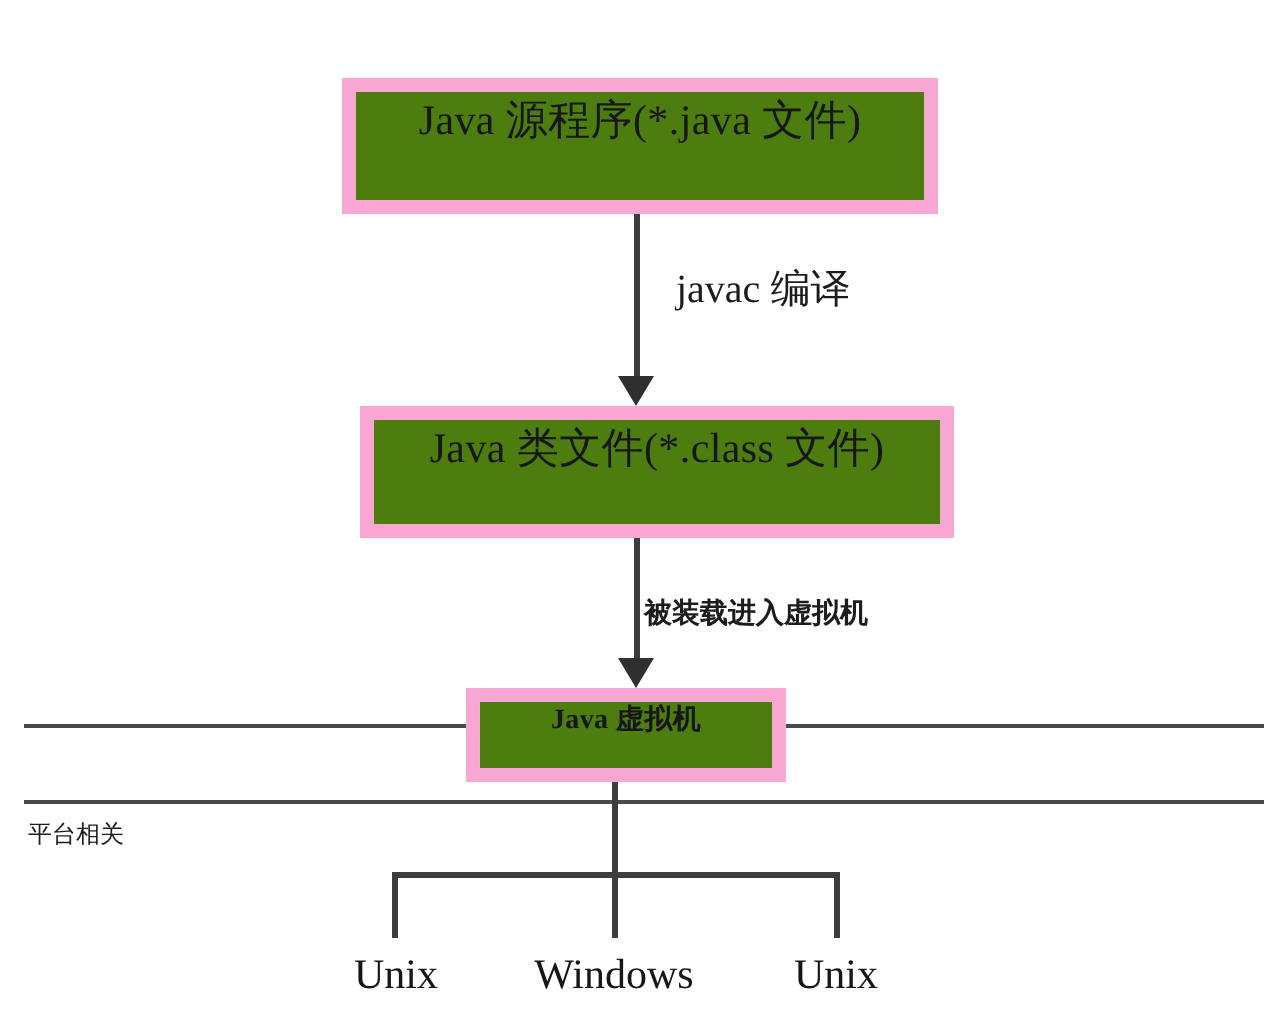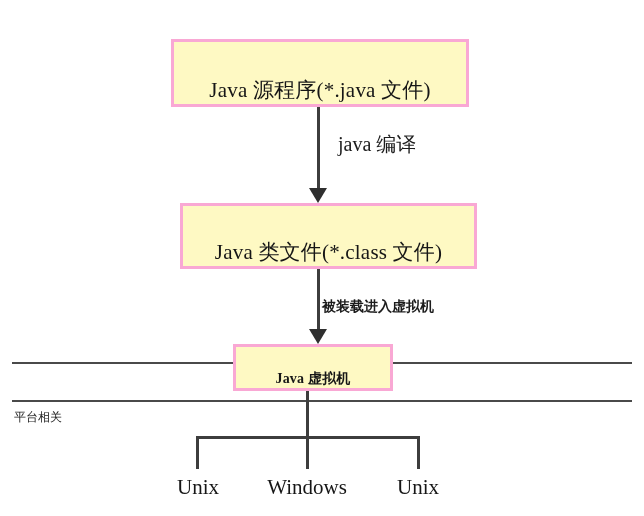--- a/index.html
+++ b/index.html
@@ -15,24 +15,24 @@
     background: #ffffff;
     overflow: hidden;
     font-family: "Liberation Serif", "DejaVu Serif", serif;
     color: #1c1c1c;
   }
 
   
   .node-box {
     position: absolute;
     box-sizing: border-box;
-    border: 3px solid #f9a8d4;
-    background: #fef9c3;
+    border: 7px solid #f9a8d4;
+    background: #4d7c0f;
     display: flex;
-    align-items: flex-end;
+    align-items: flex-start;
     justify-content: center;
     text-align: center;
     z-index: 4;
   }
   .node-label {
     font-family: "Liberation Serif", "DejaVu Serif", serif;
     letter-spacing: 0.2px;
     white-space: nowrap;
     color: #161616;
   }
@@ -171,21 +171,21 @@
 <body>
 
 <div id="diagram-root">
 
   <div class="node-box" id="box-source">
     <span class="node-label">Java 源程序(*.java 文件)</span>
   </div>
 
   <div class="v-line" id="arrow1-shaft"></div>
   <div class="arrow-head" id="arrow1-head"></div>
-  <div class="edge-label" id="label-javac">java 编译</div>
+  <div class="edge-label" id="label-javac">javac 编译</div>
 
   <div class="node-box" id="box-class">
     <span class="node-label">Java 类文件(*.class 文件)</span>
   </div>
 
   <div class="v-line" id="arrow2-shaft"></div>
   <div class="arrow-head" id="arrow2-head"></div>
   <div class="edge-label" id="label-loading">被装载进入虚拟机</div>
 
   <div class="divider" id="divider-top-left"></div>

